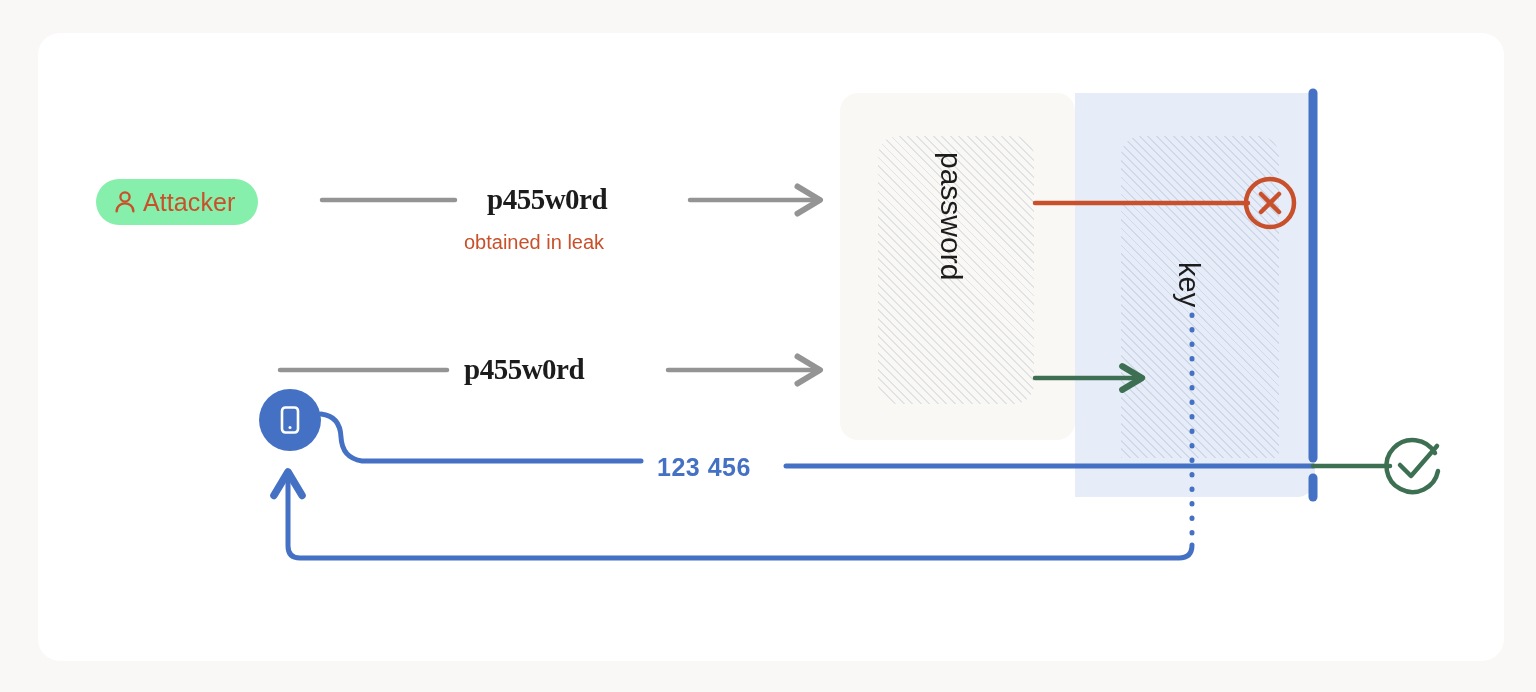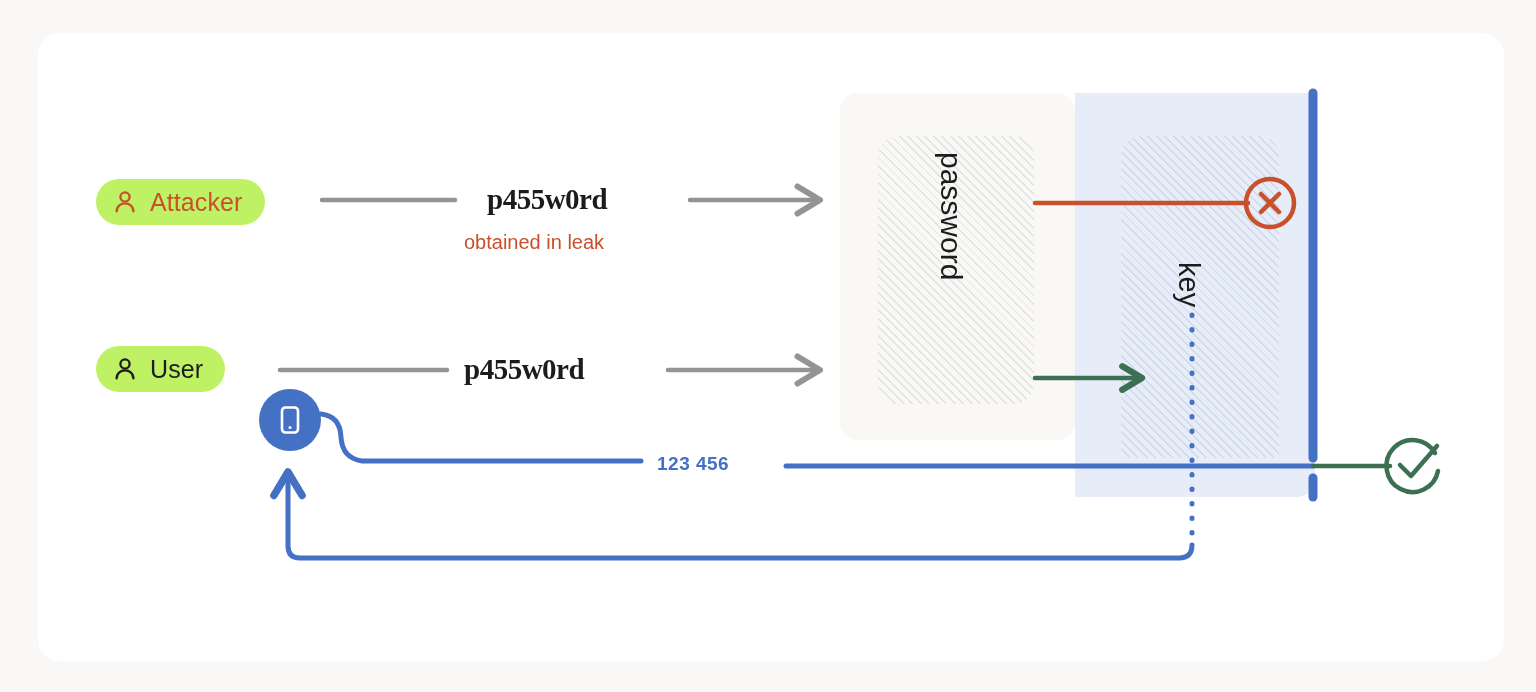--- a/index.html
+++ b/index.html
@@ -26,22 +26,22 @@
   #svg-layer {
     position: absolute;
     left: 0; top: 0;
     width: 1536px; height: 692px;
     pointer-events: none;
   }
   .actor-pill {
     position: absolute;
     display: flex;
     align-items: center;
-    gap: 14px;
-    background: #bef264;
+    gap: 7px;
+    background: #86efac;
     border-radius: 999px;
     padding: 9px 22px 9px 18px;
     height: 46px;
   }
   .actor-pill .label {
     font-size: 25px;
     letter-spacing: 0.1px;
     white-space: nowrap;
   }
   #attacker-pill { left: 96px; top: 179px; }
@@ -63,21 +63,21 @@
   #leak-note {
     position: absolute;
     left: 464px; top: 231px;
     font-size: 20px;
     color: #c8502a;
     white-space: nowrap;
   }
   #otp-code {
     position: absolute;
     left: 657px; top: 453px;
-    font-size: 19px;
+    font-size: 25px;
     font-weight: 700;
     color: #4571c4;
     letter-spacing: 0.5px;
     white-space: nowrap;
     text-align: right;
   }
   #sms-note {
     position: absolute;
     left: 659px; top: 571px;
     font-size: 25px;
@@ -196,29 +196,20 @@
   <div id="attacker-pill" class="actor-pill">
     <span>
       <svg class="person-ico" width="22" height="24" viewBox="0 0 22 24">
         <circle cx="11" cy="7" r="4.6" fill="none" stroke="#c8502a" stroke-width="2.3"></circle>
         <path d="M2.6 21.4 C2.6 15.8 7 13.4 11 13.4 C15 13.4 19.4 15.8 19.4 21.4" fill="none" stroke="#c8502a" stroke-width="2.3" stroke-linecap="round"></path>
       </svg>
     </span>
     <span class="label">Attacker</span>
   </div>
 
-  <div id="user-pill" class="actor-pill">
-    <span>
-      <svg class="person-ico" width="22" height="24" viewBox="0 0 22 24">
-        <circle cx="11" cy="7" r="4.6" fill="none" stroke="#1c1c1c" stroke-width="2.3"></circle>
-        <path d="M2.6 21.4 C2.6 15.8 7 13.4 11 13.4 C15 13.4 19.4 15.8 19.4 21.4" fill="none" stroke="#1c1c1c" stroke-width="2.3" stroke-linecap="round"></path>
-      </svg>
-    </span>
-    <span class="label">User</span>
-  </div>
 
   <div id="cred-attacker" class="cred-text">p455w0rd</div>
   <div id="leak-note">obtained in leak</div>
   <div id="cred-user" class="cred-text">p455w0rd</div>
 
   <div id="phone-badge">
     <svg width="26" height="32" viewBox="0 0 26 32">
       <rect x="5" y="3.5" width="16" height="25" rx="3.4" fill="none" stroke="#ffffff" stroke-width="2.6"></rect>
       <circle cx="13" cy="23.6" r="1.5" fill="#ffffff"></circle>
     </svg>

